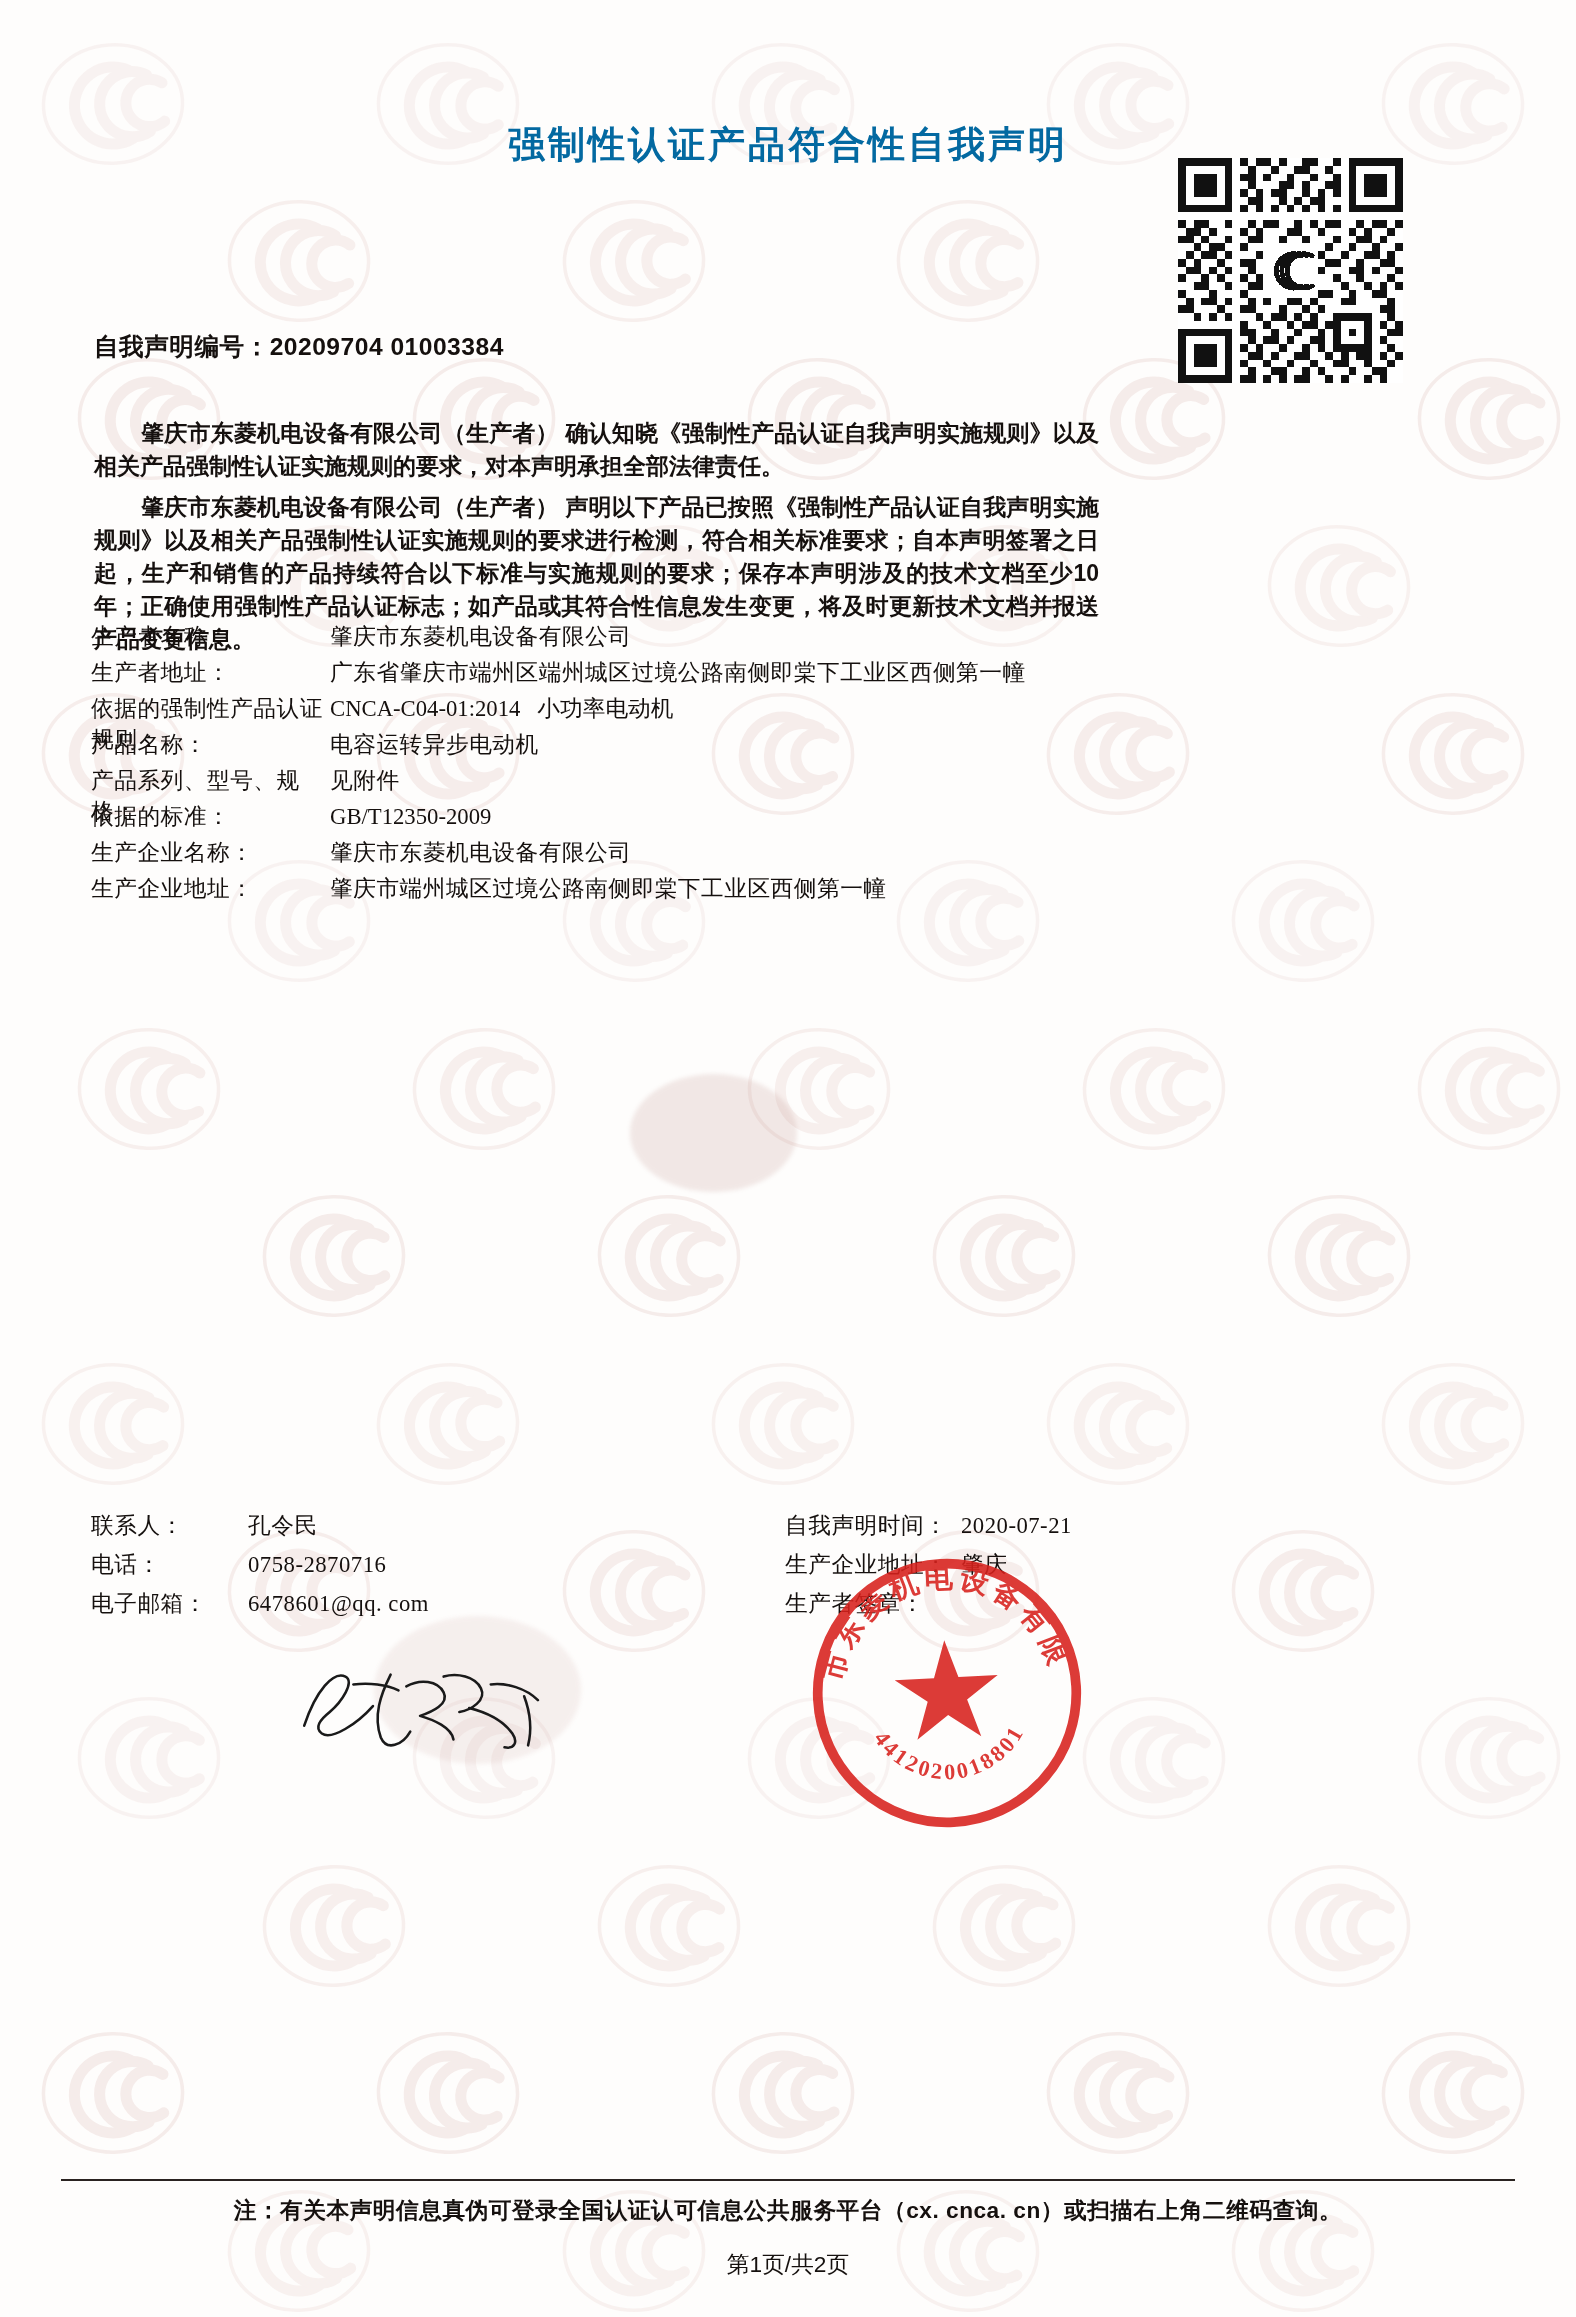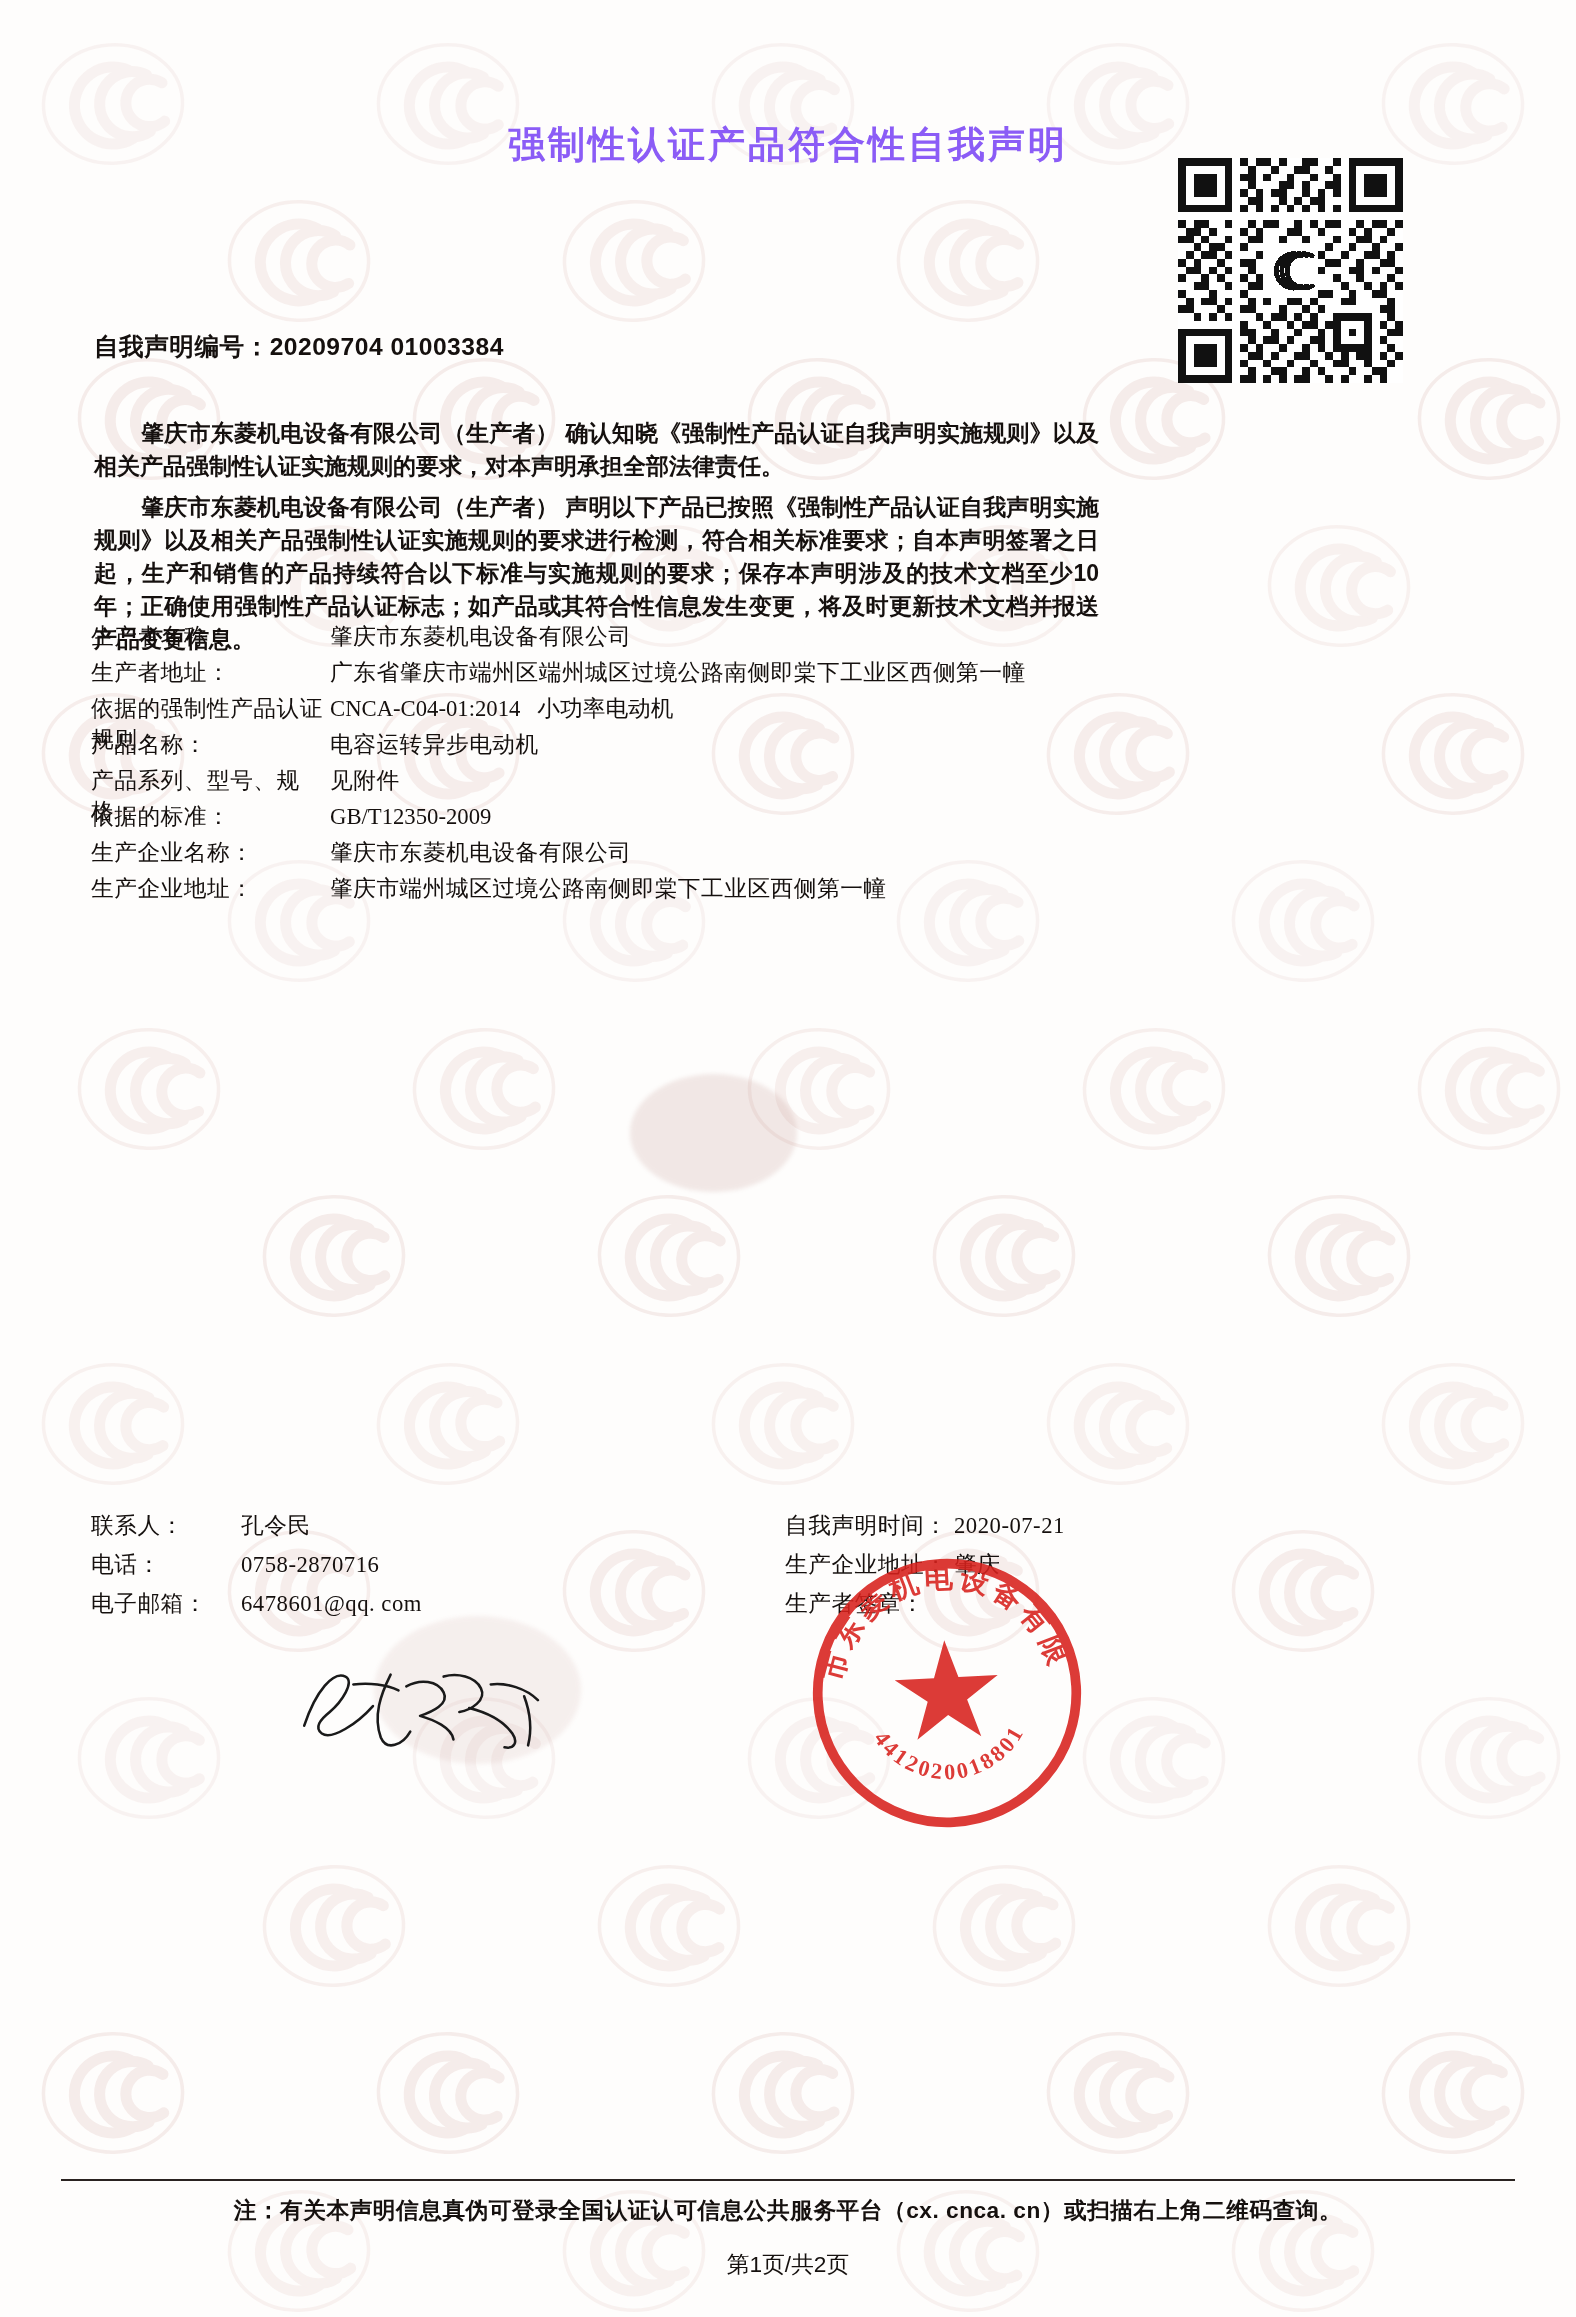--- a/index.html
+++ b/index.html
@@ -30,21 +30,21 @@
   
   .content{position:absolute;inset:0;z-index:3;}
 
   .doc-title{
     position:absolute;left:0;right:0;top:95px;
     text-align:center;
     font-family:"Liberation Sans","DejaVu Sans",sans-serif;
     font-weight:bold;
     font-size:37px;
     letter-spacing:3px;
-    color:#8b5cf6;
+    color:#0369a1;
   }
 
   .decl-no{
     position:absolute;left:94px;top:330px;
     font-family:"Liberation Sans","DejaVu Sans",sans-serif;
     font-weight:bold;
     font-size:24.6px;
     letter-spacing:0.5px;
     color:#15100e;
   }
@@ -89,21 +89,21 @@
     letter-spacing:0px;
   }
 
   
   .contact-left{
     position:absolute;left:91px;top:1510px;width:463px;
   }
   .contact-right{
     position:absolute;left:785px;top:1510px;width:473px;
   }
-  .c-row{display:flex;align-items:baseline;height:39px;}
+  .c-row{display:flex;align-items:baseline;height:39px;gap:7px;}
   .c-label{
     width:150px;flex:0 0 150px;
     font-family:"Liberation Sans","DejaVu Sans",sans-serif;
     font-size:22.7px;color:#15100e;letter-spacing:0.5px;
   }
   .c-label.wide{width:169px;flex:0 0 169px;}
   .c-value{
     font-family:"Liberation Sans","DejaVu Sans",sans-serif;
     font-size:22.7px;color:#15100e;letter-spacing:0.5px;
   }

